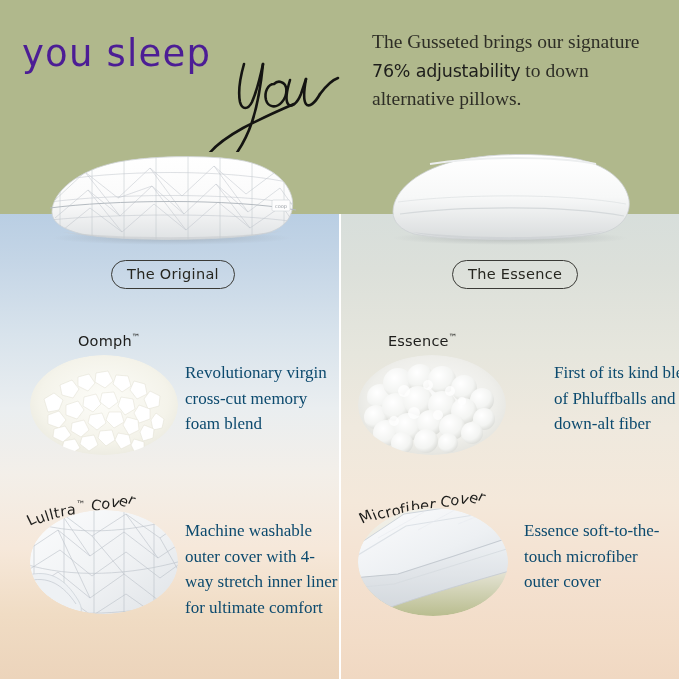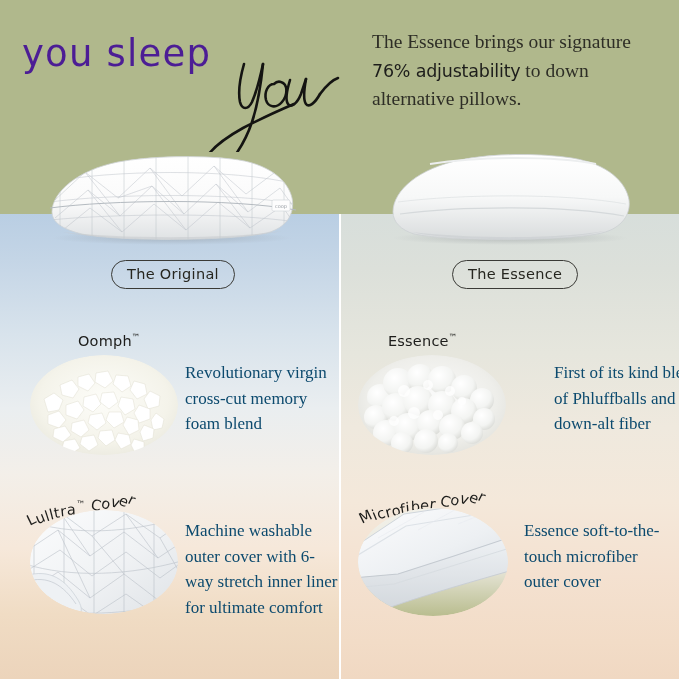--- a/index.html
+++ b/index.html
@@ -190,21 +190,21 @@
 
           <path d="M268 58 C265 68 263 78 266 82 C269 86 275 82 279 72 C281 66 283 60 284 57"></path>
           <path d="M284 57 C282 68 281 78 284 82 C287 86 293 81 298 72"></path>
 
           <path d="M298 72 C304 64 310 58 316 56"></path>
         </g>
       </svg>
     </div>
 
     <div class="tagline">
-      <span>The Essence brings our signature </span><span class="accent">76% adjustability</span><span> to down alternative pillows.</span>
+      <span>The Gusseted brings our signature </span><span class="accent">76% adjustability</span><span> to down alternative pillows.</span>
     </div>
   </div>
 
   <div class="pillow-stage">
     <svg width="679" height="110" viewBox="0 0 679 110">
       <defs>
         <linearGradient id="pillowBody" x1="0" y1="0" x2="0" y2="1">
           <stop offset="0%" stop-color="#ffffff"></stop>
           <stop offset="55%" stop-color="#fafafa"></stop>
           <stop offset="100%" stop-color="#dfe2e4"></stop>
@@ -382,21 +382,21 @@
           <path d="M30 2 L60 46 M62 26 L94 64 M96 4 L128 48 M28 20 L60 88 M130 28 L155 72"></path>
           <path d="M-5 10 C40 26 100 24 155 6"></path>
           <path d="M-5 54 C40 68 100 66 155 50"></path>
           <path d="M-5 96 C40 108 100 104 155 92"></path>
         </g>
         <path d="M-5 66 C20 58 36 70 48 90 C54 100 52 108 40 108 L-5 108 Z" fill="#eef1f4" stroke="#cdd3d9" stroke-width="0.8"></path>
         <path d="M-5 72 C18 64 34 76 46 94" stroke="#c3c9d0" stroke-width="0.7" fill="none"></path>
       </g>
     </svg>
   </div>
-  <div class="feature-desc f3-desc">Machine washable outer cover with 6-way stretch inner liner for ultimate comfort</div>
+  <div class="feature-desc f3-desc">Machine washable outer cover with 4-way stretch inner liner for ultimate comfort</div>
 
   <div class="arc-label f4-arc">
     <span><span style="transform: translateY(19.84px) rotate(-26deg);">M</span><span style="transform: translateY(18.52px) rotate(-22.53deg);">i</span><span style="transform: translateY(17.19px) rotate(-19.07deg);">c</span><span style="transform: translateY(15.87px) rotate(-15.6deg);">r</span><span style="transform: translateY(14.55px) rotate(-12.13deg);">o</span><span style="transform: translateY(13.23px) rotate(-8.67deg);">f</span><span style="transform: translateY(11.9px) rotate(-5.2deg);">i</span><span style="transform: translateY(10.58px) rotate(-1.73deg);">b</span><span style="transform: translateY(9.26px) rotate(1.73deg);">e</span><span style="transform: translateY(7.94px) rotate(5.2deg);">r</span><span style="transform: translateY(6.61px) rotate(8.67deg);">&nbsp;</span><span style="transform: translateY(5.29px) rotate(12.13deg);">C</span><span style="transform: translateY(3.97px) rotate(15.6deg);">o</span><span style="transform: translateY(2.65px) rotate(19.07deg);">v</span><span style="transform: translateY(1.32px) rotate(22.53deg);">e</span><span style="transform: translateY(0px) rotate(26deg);">r</span></span>
   </div>
   <div class="swatch f4-swatch">
     <svg width="150" height="108" viewBox="0 0 150 108">
       <defs>
         <linearGradient id="mfBg" x1="0" y1="0" x2="0" y2="1">
           <stop offset="0%" stop-color="#f2f1ea"></stop>
           <stop offset="55%" stop-color="#e9e7db"></stop>

